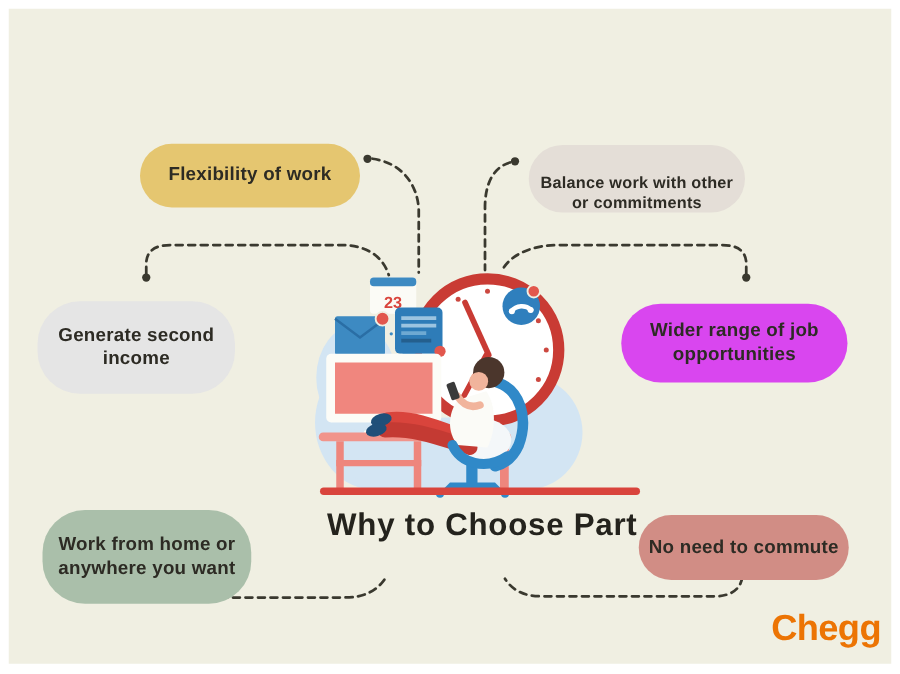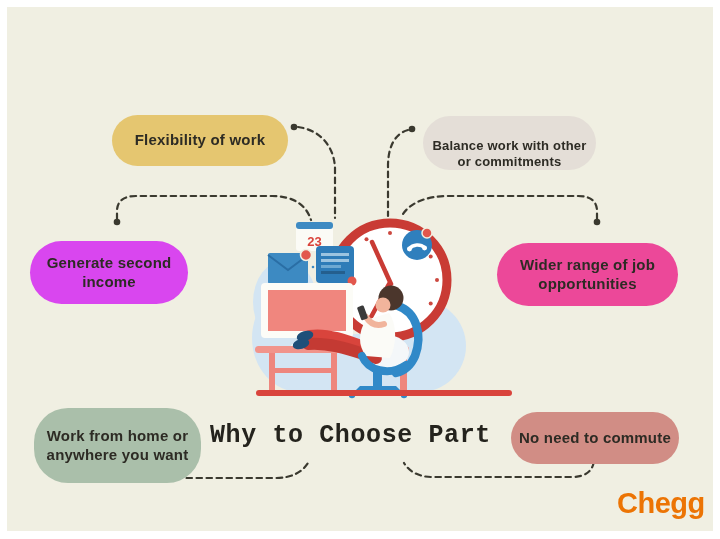--- a/index.html
+++ b/index.html
@@ -12,27 +12,27 @@
     background:#f0efe2;
   }
   svg.layer{position:absolute;left:0;top:0;width:720px;height:539px;}
   .pill{
     position:absolute;display:flex;align-items:center;justify-content:center;
     text-align:center;font-weight:bold;color:#2d2b24;border-radius:34px;
     line-height:1.22;letter-spacing:.2px;padding:0 8px;box-sizing:border-box;margin-top:14px;
   }
   #pill-flexibility{left:112px;top:101px;width:176px;height:51px;background:#e5c670;font-size:15px;}
   #pill-balance{left:423px;top:102px;width:173px;height:54px;background:#e4ded7;font-size:13px;align-items:flex-end;}
-  #pill-income{left:30px;top:227px;width:158px;height:63px;background:#d946ef;font-size:15px;}
-  #pill-wider{left:497px;top:229px;width:181px;height:63px;background:#ec4899;font-size:15px;}
+  #pill-income{left:30px;top:227px;width:158px;height:74px;background:#e5e5e5;font-size:15px;}
+  #pill-wider{left:497px;top:229px;width:181px;height:63px;background:#d946ef;font-size:15px;}
   #pill-home{left:34px;top:394px;width:167px;height:75px;background:#aabfaa;font-size:15px;}
   #pill-commute{left:511px;top:398px;width:168px;height:52px;background:#d18d85;font-size:15px;align-items:center;}
   #title{
-    position:absolute;left:210px;top:419px;width:300px;text-align:left;
-    font-weight:bold;font-size:25px;line-height:34px;color:#24231d;letter-spacing:.6px;font-family:Liberation Mono, monospace;
+    position:absolute;left:210px;top:403px;width:300px;text-align:right;
+    font-weight:bold;font-size:25px;line-height:34px;color:#24231d;letter-spacing:.6px;
   }
   #chegg-logo{
     position:absolute;left:617px;top:487px;font-weight:bold;font-size:29px;
     color:#ec7404;letter-spacing:-0.5px;
   }
 </style>
 </head>
 <body>
 
 <div id="canvas">

